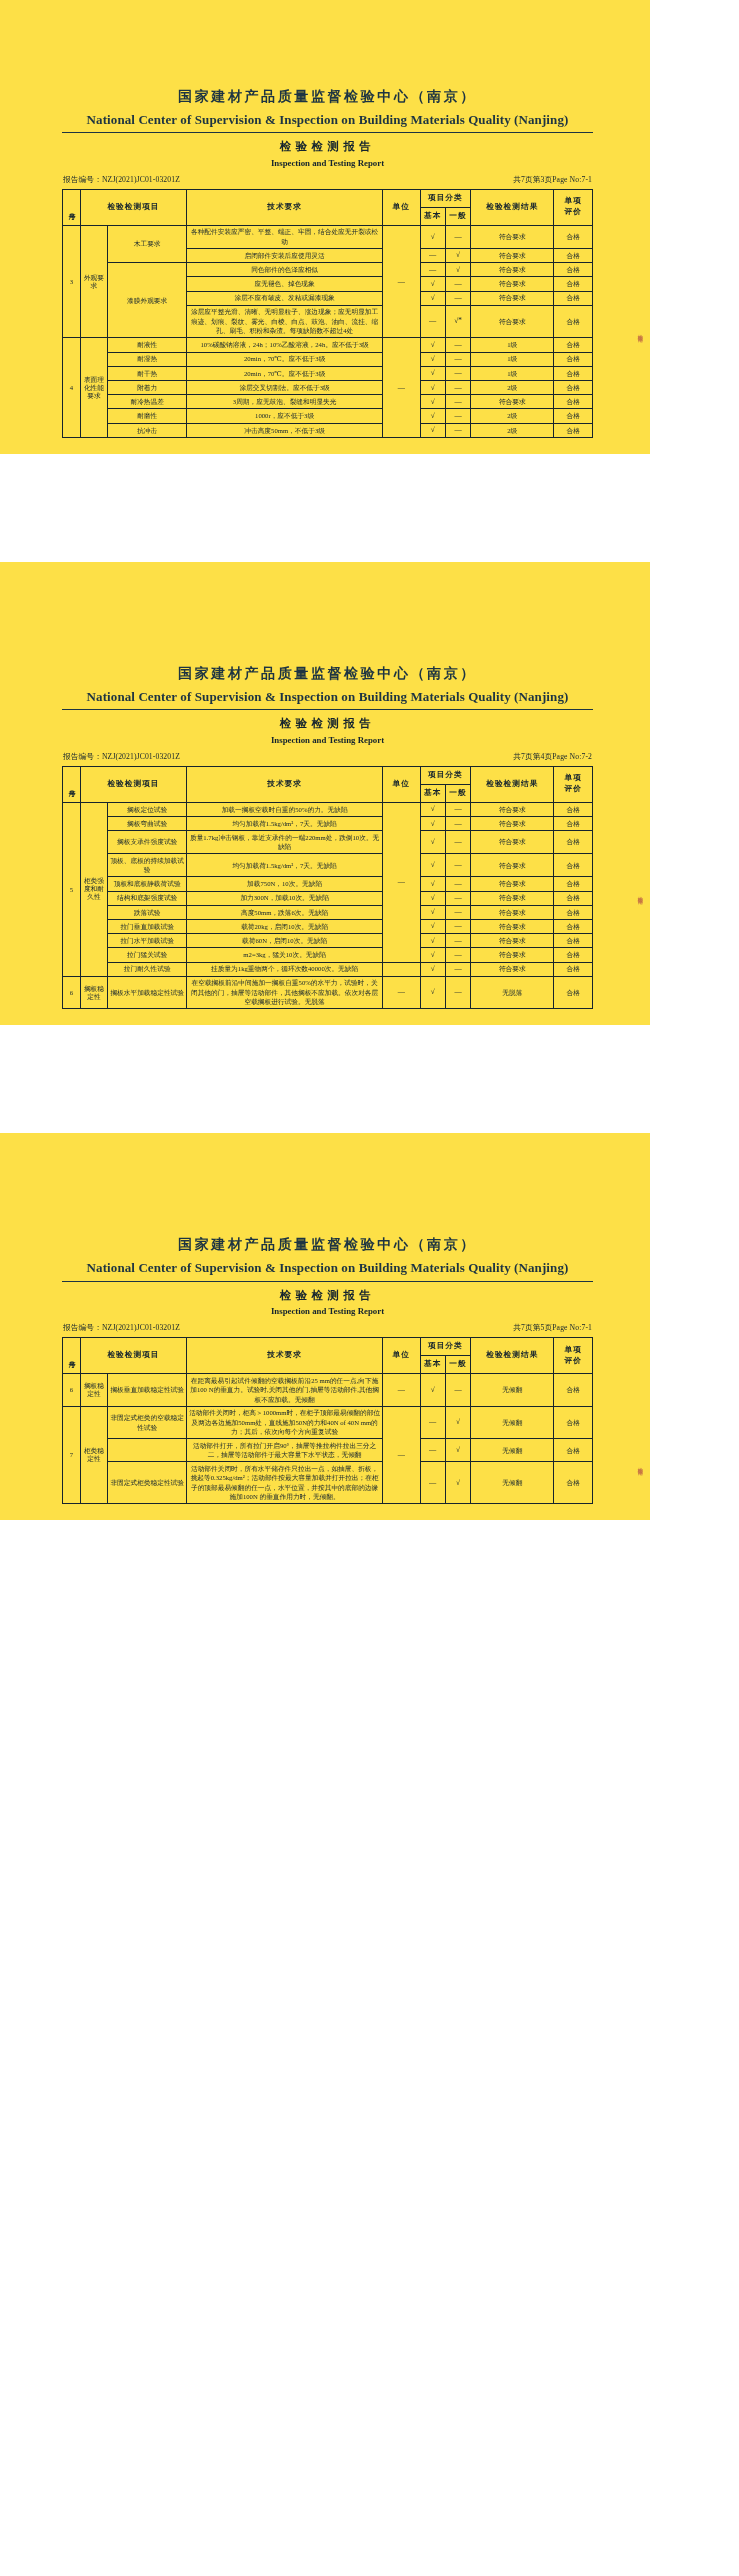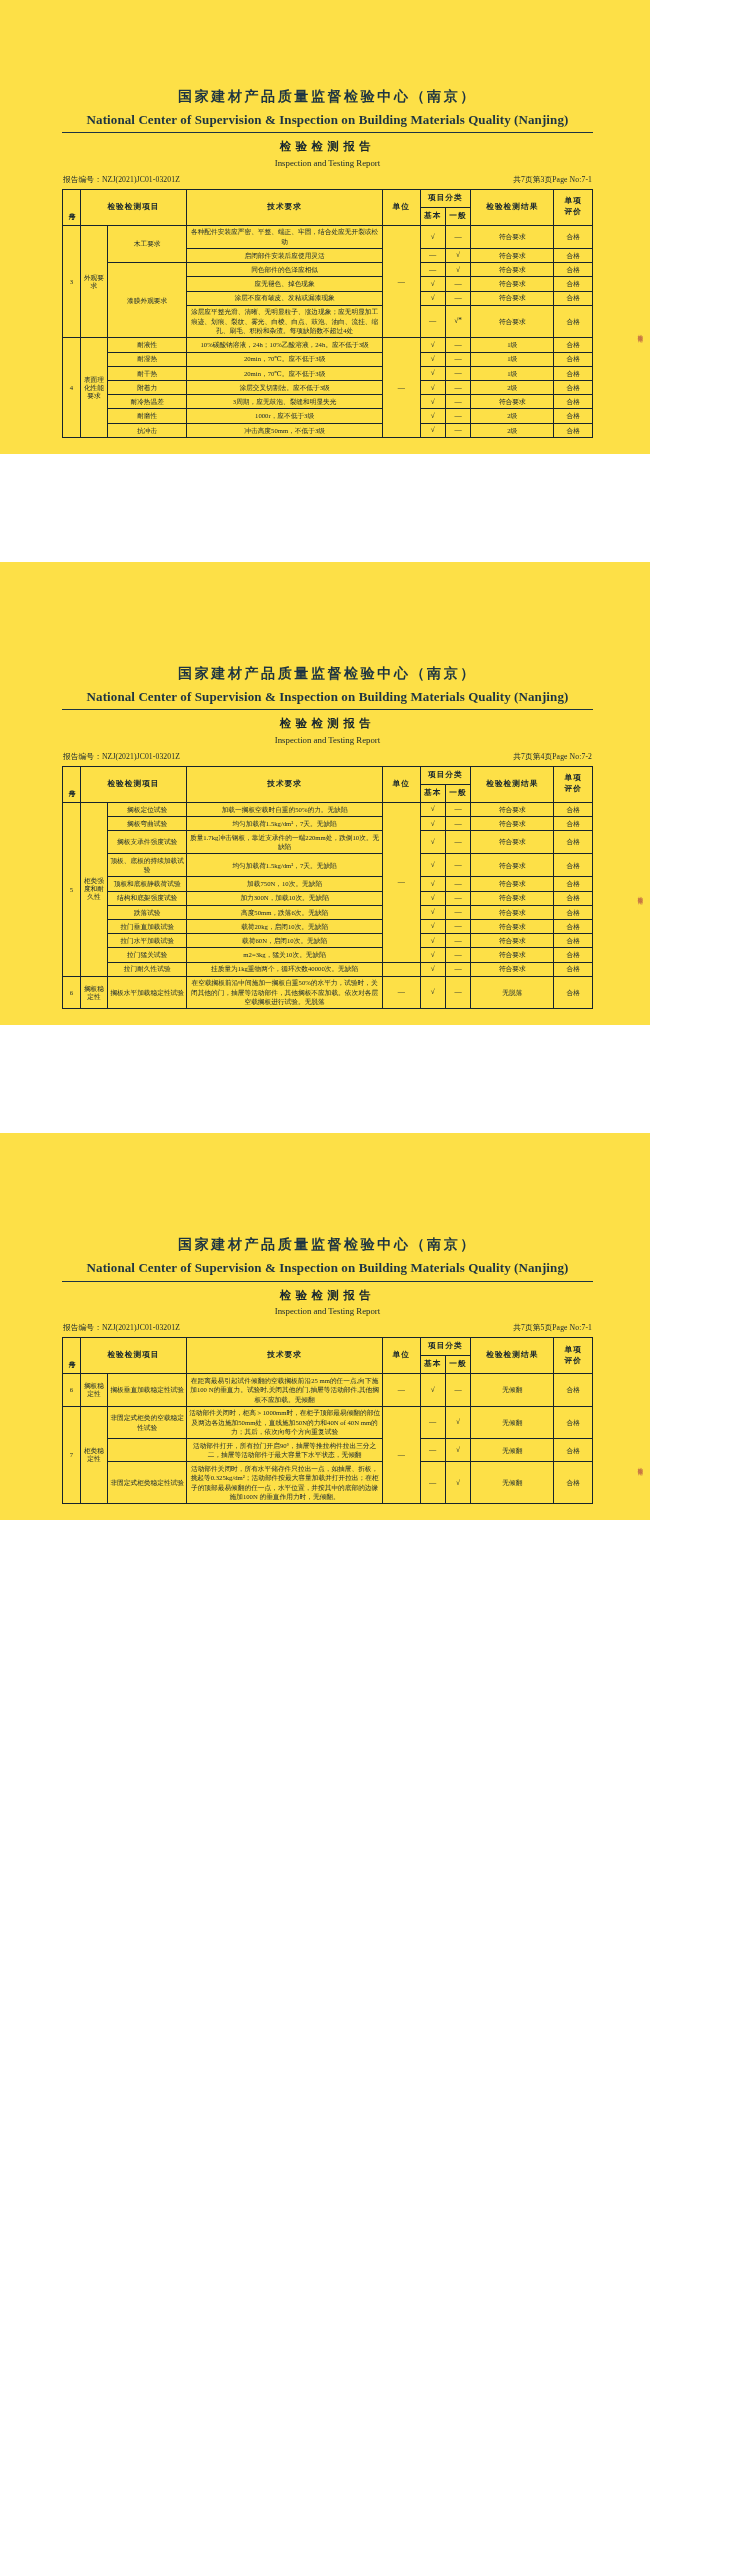--- a/index.html
+++ b/index.html
@@ -56,21 +56,21 @@
     text-align: center;
     font-family: "DejaVu Serif", "Liberation Serif", serif;
     font-weight: bold;
     font-size: 11.3px;
     letter-spacing: 4.6px;
     margin-top: 6px;
     color: #15242e;
   }
   .title-en {
     text-align: center;
-    font-weight: normal;
+    font-weight: bold;
     font-size: 8.8px;
     margin-top: 3.6px;
     color: #15242e;
   }
   .meta-row {
     display: flex;
     justify-content: space-between;
     align-items: flex-end;
     font-size: 7.7px;
     margin-top: 7.2px;

